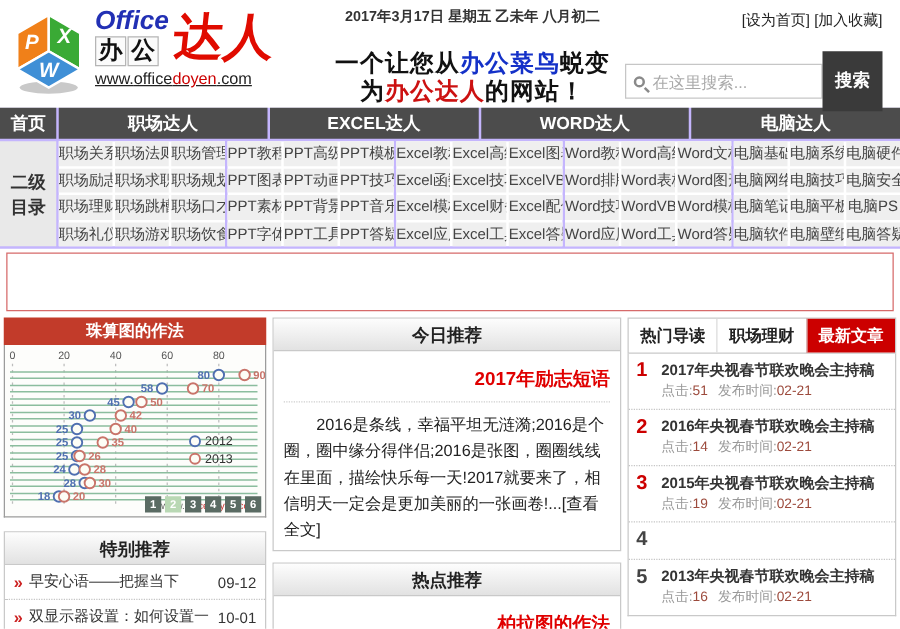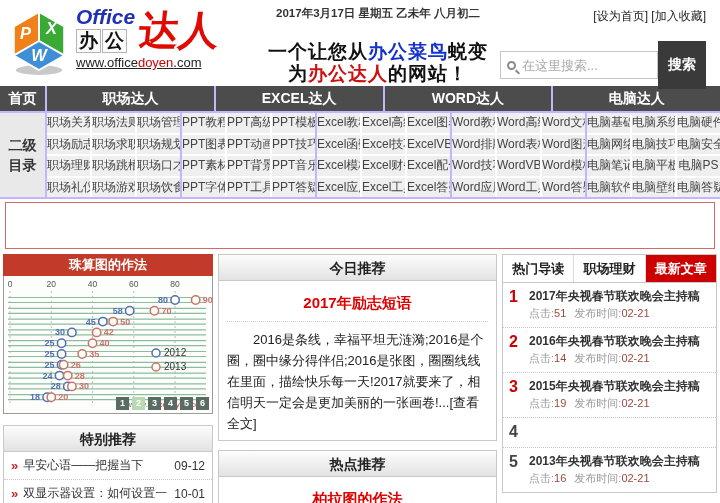--- a/index.html
+++ b/index.html
@@ -68,21 +68,21 @@
   .panel-body { padding:6px 8px; }
 
   
   .sp-item { display:flex; align-items:center; padding:5px 7px; border-top:1px dotted #c5c5c5; font-size:12px; cursor:pointer; }
   .sp-item:first-child { border-top:none; }
   .sp-bullet { color:#cc2222; font-weight:bold; margin-right:5px; font-size:13px; line-height:12px; }
   .sp-title { flex:1; color:#333; white-space:nowrap; overflow:hidden; }
   .sp-date { color:#333; margin-left:6px; flex:none; }
 
   
-  .art-title { color:#e00000; font-weight:bold; font-size:15px; text-align:center; padding:7px 0 8px 0; border-bottom:1px dotted #cecece; cursor:pointer; }
+  .art-title { color:#e00000; font-weight:bold; font-size:15px; text-align:right; padding:7px 0 8px 0; border-bottom:1px dotted #cecece; cursor:pointer; }
   .art-body { font-size:13px; line-height:21px; color:#222; padding-top:7px; text-indent:2em; }
 
   
   .tabs { display:flex; border:1px solid #c9c9c9; border-bottom:1px solid #c9c9c9; background:#fff; }
   .tab { flex:1; text-align:center; font-weight:bold; font-size:13px; height:27px; line-height:27px; color:#222; border-left:1px solid #dcdcdc; cursor:pointer; }
   .tab:first-child { border-left:none; }
   .tab.active { background:#cc0000; color:#fff; }
   .rank-list { border:1px solid #c9c9c9; border-top:none; }
   .rank-item { display:flex; padding:5px 6px 6px 6px; border-top:1px dotted #c5c5c5; cursor:pointer; }
   .rank-item:first-child { border-top:none; }

